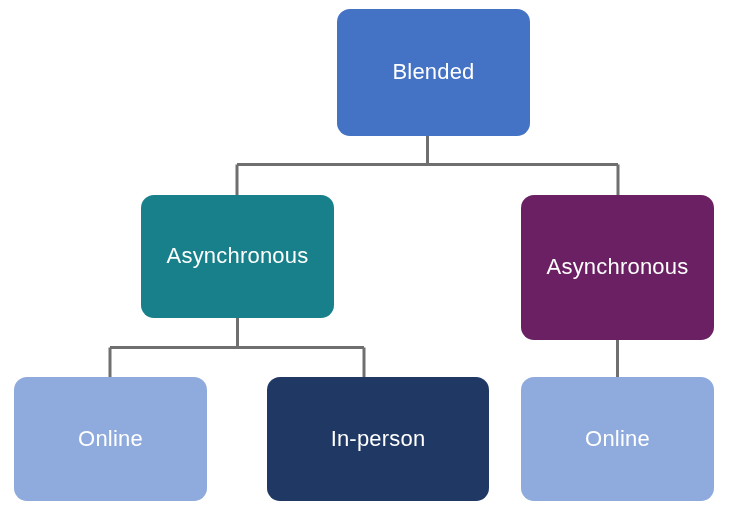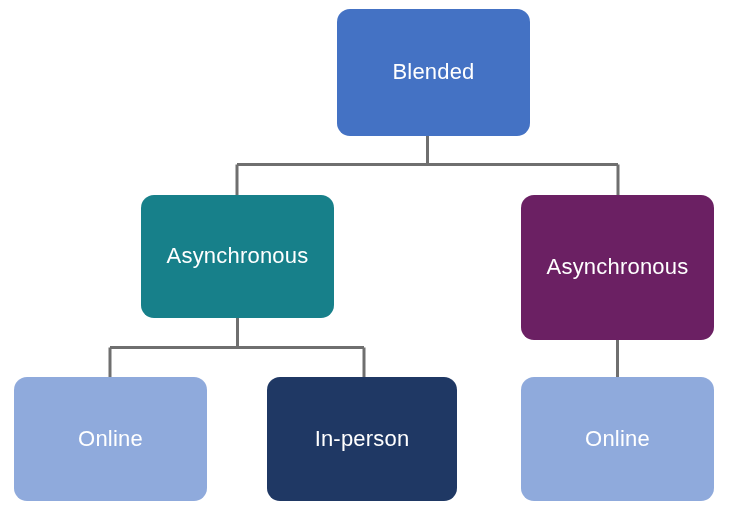--- a/index.html
+++ b/index.html
@@ -73,21 +73,21 @@
   #node-sync-online {
     left: 14px;
     top: 377px;
     width: 193px;
     height: 124px;
     background: #8FAADC;
   }
   #node-sync-inperson {
     left: 267px;
     top: 377px;
-    width: 190px;
+    width: 222px;
     height: 124px;
     background: #1F3864;
     justify-content: center;
   }
   #node-async-online {
     left: 521px;
     top: 377px;
     width: 193px;
     height: 124px;
     background: #8FAADC;

